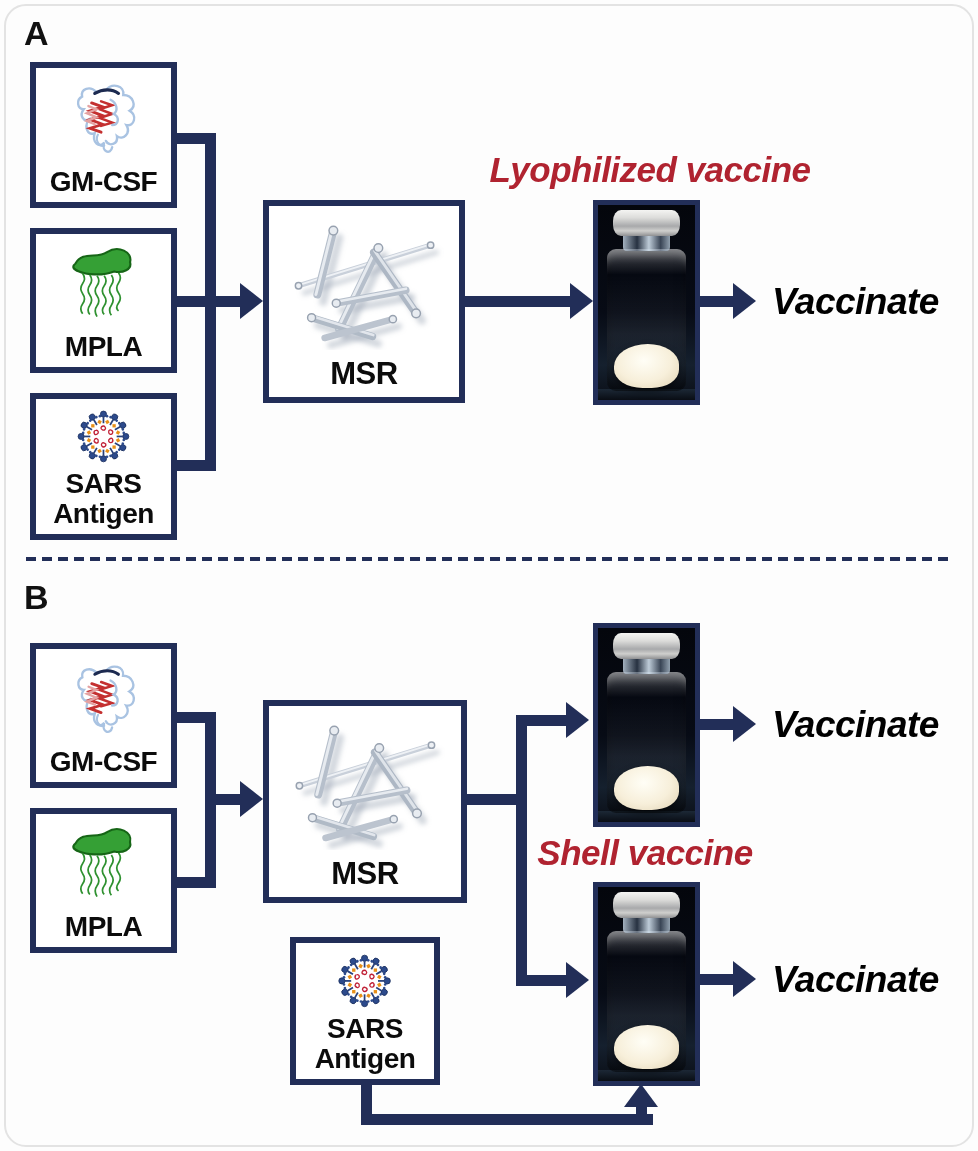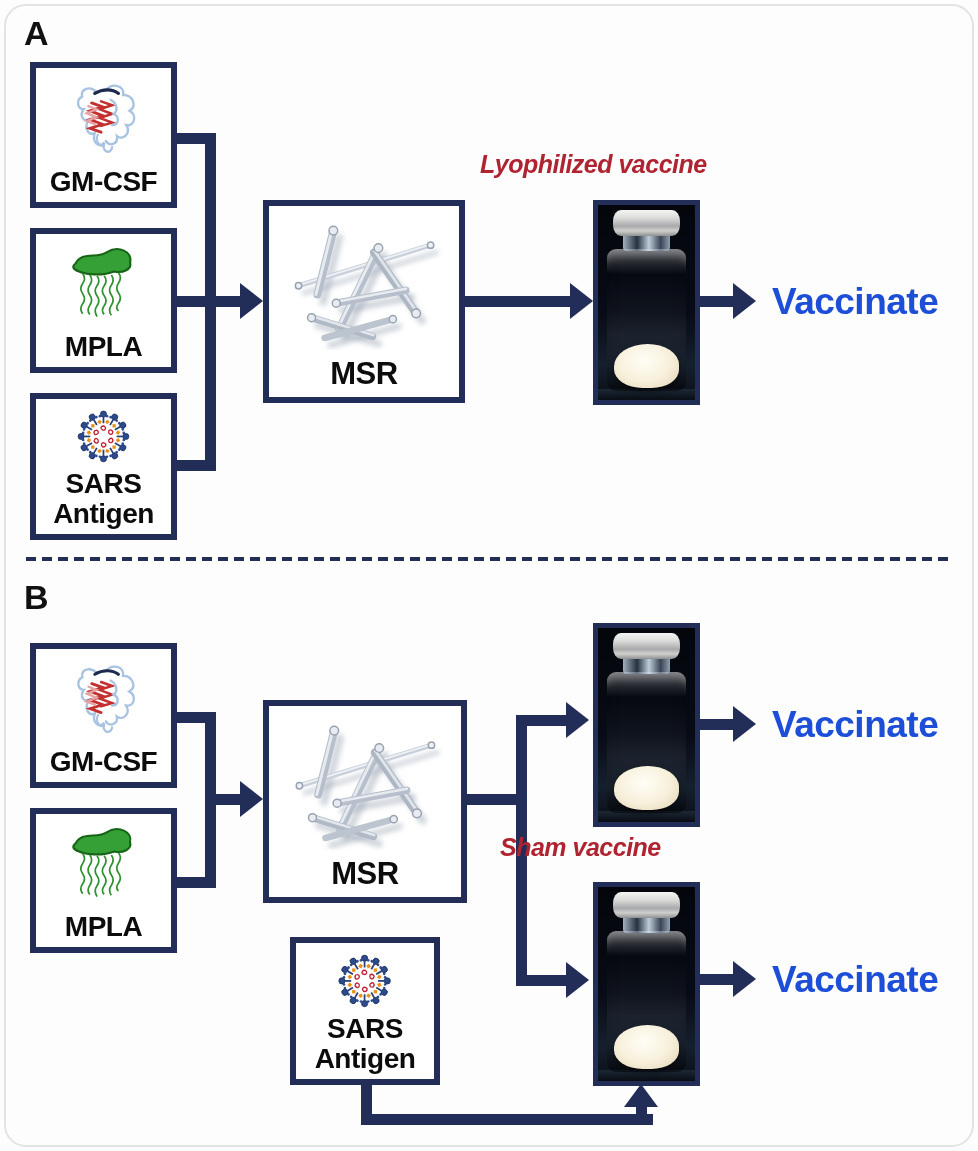--- a/index.html
+++ b/index.html
@@ -18,22 +18,22 @@
   .icon-slot svg{width:74%;height:92%;}
   .sbox .blabel{font-size:28px;font-weight:bold;color:#0c0c0c;text-align:center;line-height:1.05;margin:0 0 2px;letter-spacing:-.5px;}
   .msr .icon-slot svg{width:88%;height:88%;}
   .msr .blabel{font-size:31px;}
   
   .ln{position:absolute;background:#222e58;}
   .tri-r{position:absolute;width:0;height:0;border-top:18px solid transparent;border-bottom:18px solid transparent;border-left:23px solid #222e58;}
   .tri-u{position:absolute;width:0;height:0;border-left:17px solid transparent;border-right:17px solid transparent;border-bottom:23px solid #222e58;}
   .dashes{position:absolute;height:4px;background:repeating-linear-gradient(90deg,#222e58 0 10px,transparent 10px 16px);}
   
-  .red-title{position:absolute;font-size:25px;font-weight:bold;font-style:italic;color:#b02330;letter-spacing:-.5px;}
-  .vaccinate{position:absolute;font-size:37px;font-weight:bold;color:#1d4ed8;letter-spacing:-.5px;}
+  .red-title{position:absolute;font-size:35px;font-weight:bold;font-style:italic;color:#b02330;text-align:center;letter-spacing:-.5px;}
+  .vaccinate{position:absolute;font-size:37px;font-weight:bold;font-style:italic;color:#000000;letter-spacing:-.5px;}
   
   .vial{position:absolute;border:5px solid #222e58;box-sizing:border-box;background:#05070e;}
   .vial-photo{position:absolute;inset:0;overflow:hidden;
     background:linear-gradient(180deg,#04060c 0%,#070b15 55%,#15202e 82%,#0a0e16 100%);}
   .vial-cap{position:absolute;top:5px;left:15%;width:70%;height:26px;border-radius:8px/11px;
     background:linear-gradient(180deg,#f4f4f2 0%,#dcdcda 30%,#a8a9ab 62%,#cfcfcd 80%,#8f9092 100%);}
   .vial-neck{position:absolute;top:29px;left:26%;width:48%;height:17px;
     background:linear-gradient(90deg,rgba(190,205,220,.85),rgba(80,100,125,.45) 30%,rgba(210,225,238,.9) 55%,rgba(110,130,155,.5) 80%,rgba(180,198,214,.8));
     border-radius:0 0 4px 4px;}
   .vial-body{position:absolute;top:44px;left:9%;width:82%;bottom:9px;border-radius:9px;
@@ -323,21 +323,21 @@
       <div class="vial-powder"></div>
       <div class="vial-neck"></div>
       <div class="vial-cap"></div>
     </div>
   </div>
 
   <div class="ln" style="left:700px;top:719px;width:33px;height:11px;"></div>
   <div class="tri-r" style="left:733px;top:706px;"></div>
   <div class="vaccinate" style="left:772px;top:704px;">Vaccinate</div>
 
-  <div class="red-title" style="left:500px;top:833px;width:290px;">Sham vaccine</div>
+  <div class="red-title" style="left:500px;top:833px;width:290px;">Shell vaccine</div>
 
   <div class="vial" style="left:593px;top:882px;width:107px;height:204px;">
     <div class="vial-photo">
       <div class="vial-base"></div>
       <div class="vial-body"></div>
       <div class="vial-powder"></div>
       <div class="vial-neck"></div>
       <div class="vial-cap"></div>
     </div>
   </div>

